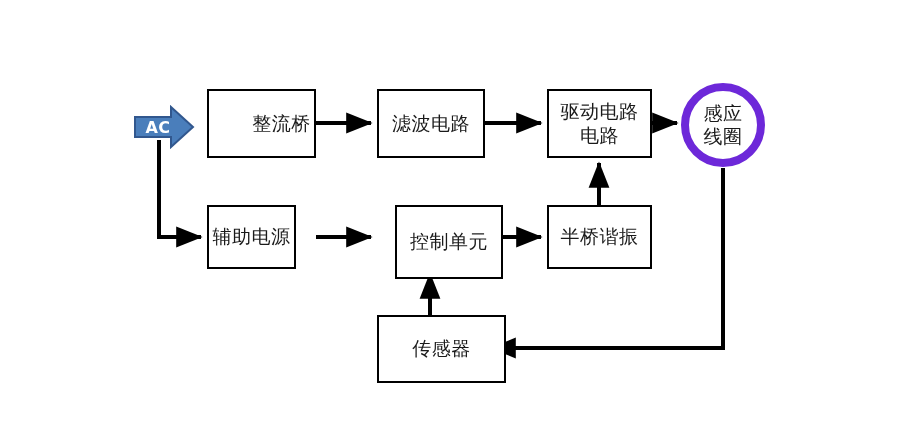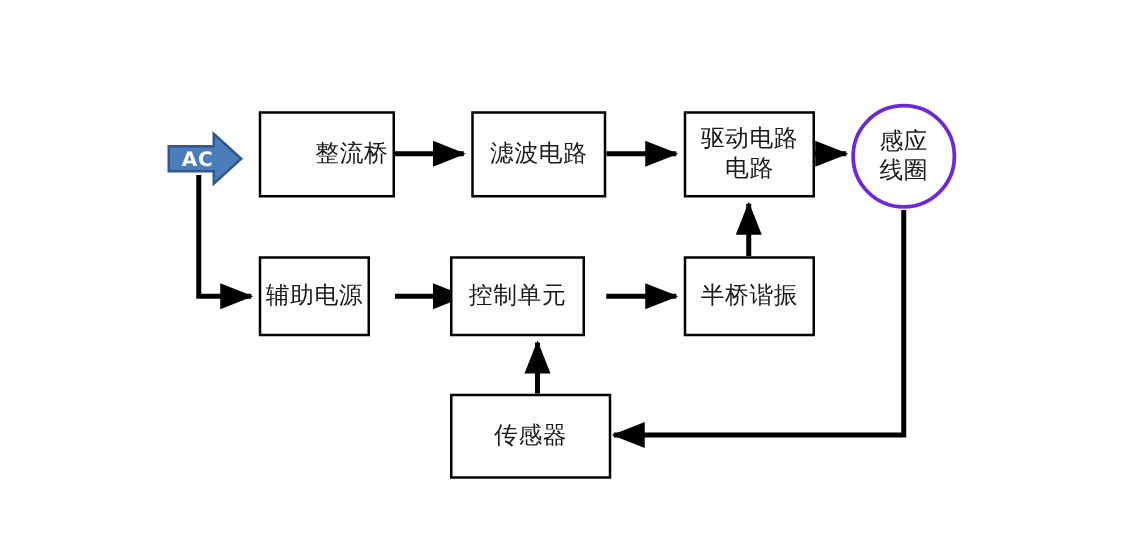--- a/index.html
+++ b/index.html
@@ -35,21 +35,21 @@
     text-align: center;
     line-height: 1.22;
     color: #1a1a1a;
     font-size: 19px;
     letter-spacing: 0.5px;
     font-family: "DejaVu Sans", "Liberation Sans", sans-serif;
   }
   .node-circle {
     position: absolute;
     box-sizing: border-box;
-    border: 3px solid #6d28d9;
+    border: 8px solid #6d28d9;
     border-radius: 50%;
     background: #ffffff;
     display: flex;
     align-items: center;
     justify-content: center;
     text-align: center;
     line-height: 1.2;
     color: #1a1a1a;
     font-size: 19px;
     letter-spacing: 0.5px;
@@ -141,25 +141,25 @@
 
   <div class="node-circle" style="left:681px; top:83px; width:84px; height:84px;">
     <span class="node-label">感应
 线圈</span>
   </div>
 
   <div class="node-box" style="left:207px; top:205px; width:89px; height:64px;">
     <span class="node-label">辅助电源</span>
   </div>
 
-  <div class="node-box" style="left:360px; top:205px; width:108px; height:64px;">
+  <div class="node-box" style="left:395px; top:205px; width:108px; height:74px;">
     <span class="node-label">控制单元</span>
   </div>
 
   <div class="node-box" style="left:547px; top:205px; width:105px; height:64px;">
     <span class="node-label">半桥谐振</span>
   </div>
 
-  <div class="node-box" style="left:360px; top:315px; width:129px; height:68px;">
+  <div class="node-box" style="left:377px; top:315px; width:129px; height:68px;">
     <span class="node-label">传感器</span>
   </div>
 
 </div>
 
 </body></html>

